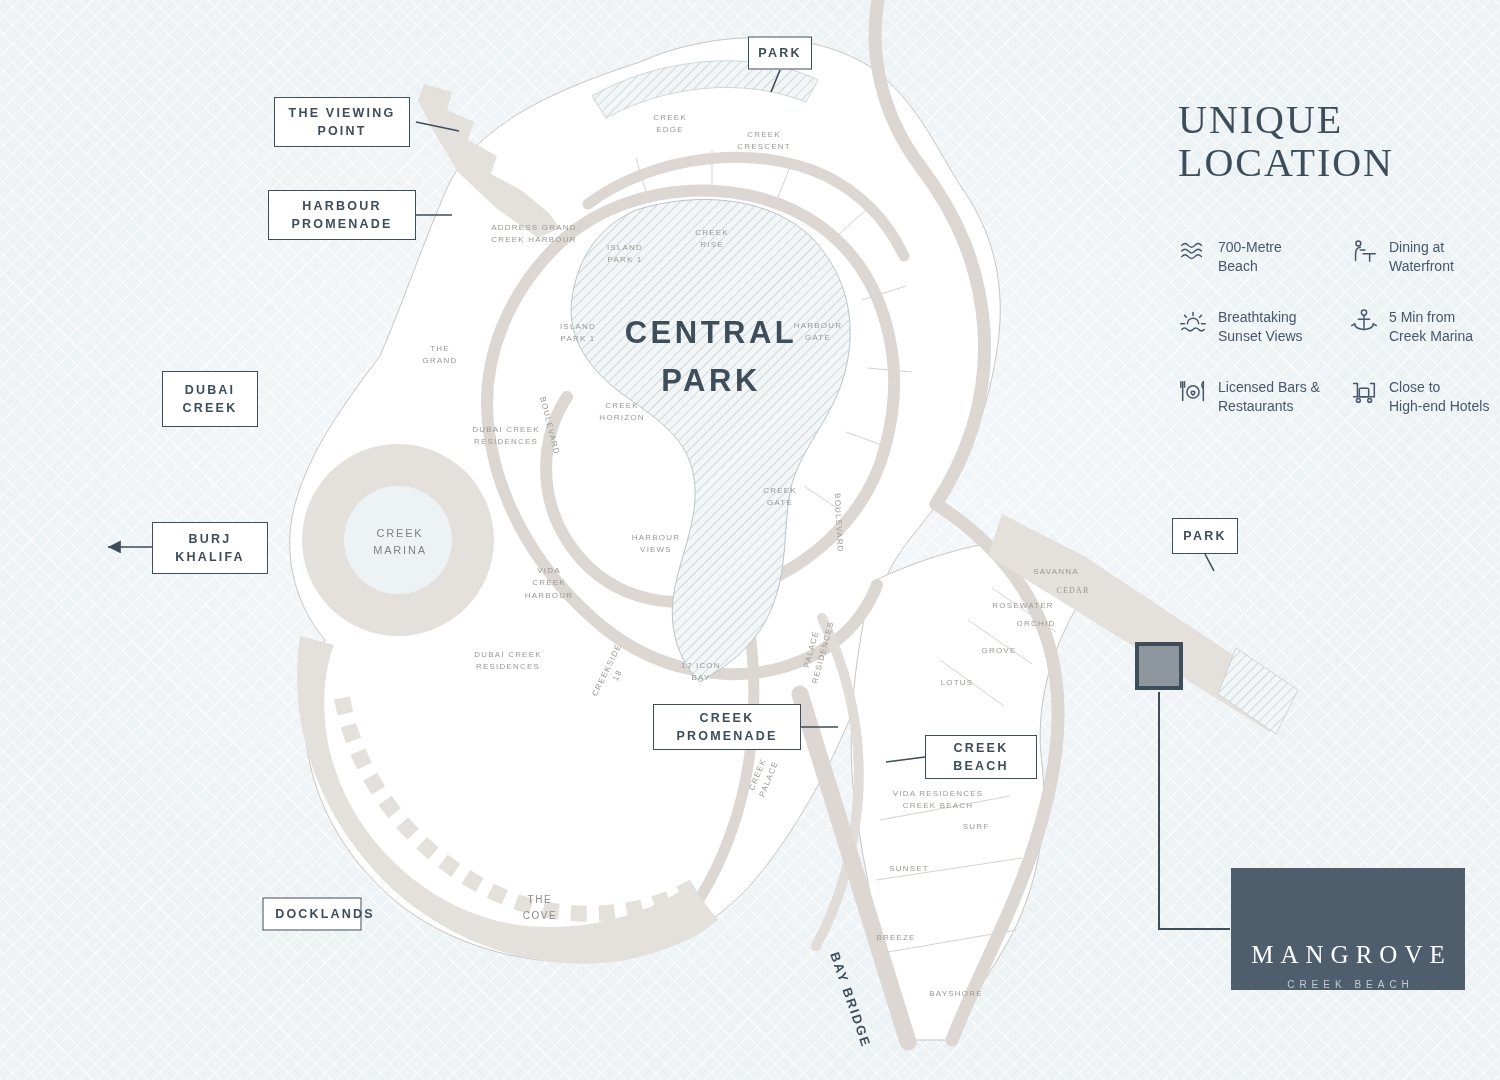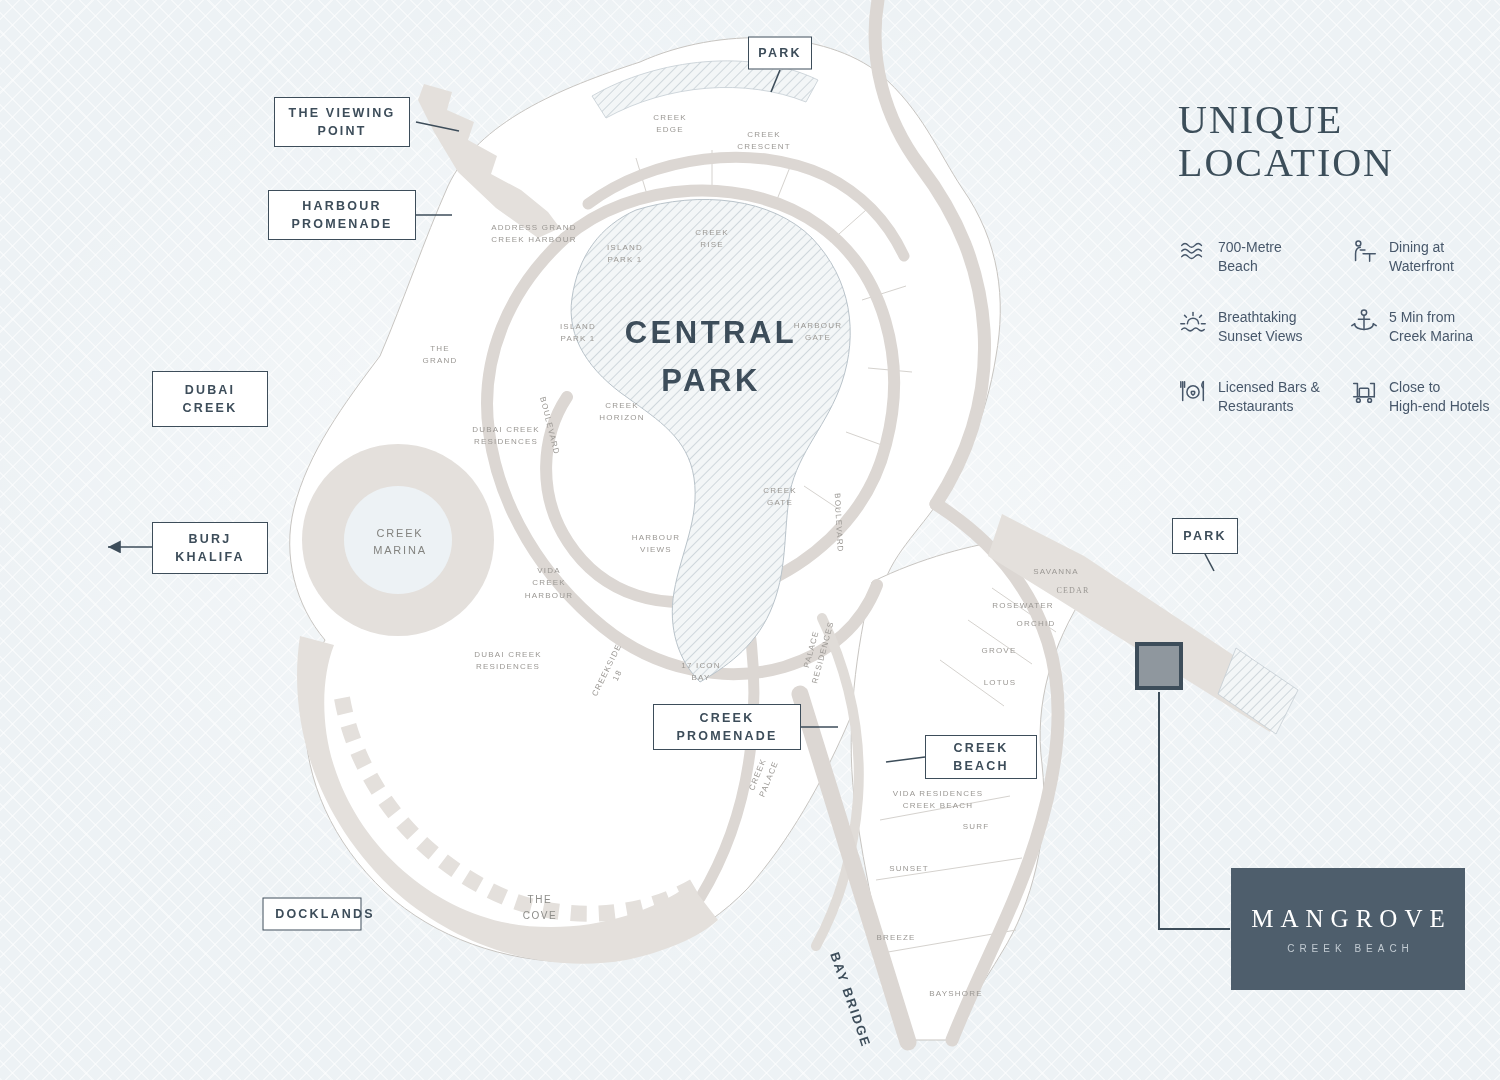--- a/index.html
+++ b/index.html
@@ -43,21 +43,21 @@
   .f-icon svg { width:30px; height:30px; stroke:#47576a; stroke-width:1.6; fill:none; stroke-linecap:round; stroke-linejoin:round; }
   .f-text { font-size:14px; line-height:1.35; color:#47576a; white-space:pre-line; padding-top:2px; }
 
   .site-marker {
     position:absolute; left:1135px; top:642px; width:48px; height:48px;
     background:#8f979e; border:4px solid #3d4d5a; box-sizing:border-box; z-index:5;
   }
   .mangrove-card {
     position:absolute; left:1231px; top:868px; width:234px; height:122px;
     background:#4e5e6c; color:#ffffff; z-index:6;
-    display:flex; flex-direction:column; align-items:center; justify-content:center;
+    display:flex; flex-direction:column; align-items:center; justify-content:flex-end;
   }
   .m-title { font-family:"Liberation Serif", serif; font-size:25px; letter-spacing:7px; padding-left:7px; }
   .m-sub  { margin-top:10px; font-size:10px; letter-spacing:5px; padding-left:5px; color:#c3ccd3; }
 </style>
 </head>
 <body>
 
 <div class="stage">
 
   <svg class="map-canvas" width="1500" height="1080" viewBox="0 0 1500 1080">
@@ -136,21 +136,21 @@
       <polyline points="1159,692 1159,929 1230,929" stroke-width="2"></polyline>
     </g>
   </svg>
 
   <div id="boxes">
       <div class="map-box" style="left: 780px; top: 53px; width: 64px; height: 33px;">PARK</div>
       <div class="map-box" style="left: 342px; top: 122px; width: 136px; height: 50px;">THE VIEWING
 POINT</div>
       <div class="map-box" style="left: 342px; top: 215px; width: 148px; height: 50px;">HARBOUR
 PROMENADE</div>
-      <div class="map-box" style="left: 210px; top: 399px; width: 116px; height: 56px;">DUBAI
+      <div class="map-box" style="left: 210px; top: 399px; width: 96px; height: 56px;">DUBAI
 CREEK</div>
       <div class="map-box" style="left: 210px; top: 548px; width: 116px; height: 52px;">BURJ
 KHALIFA</div>
       <div class="map-box" style="left: 1205px; top: 536px; width: 66px; height: 36px;">PARK</div>
       <div class="map-box" style="left: 727px; top: 727px; width: 148px; height: 46px;">CREEK
 PROMENADE</div>
       <div class="map-box" style="left: 981px; top: 757px; width: 112px; height: 44px;">CREEK
 BEACH</div>
       <div class="map-box" style="left: 312px; top: 914px; width: 99px; height: 33px; padding-left: 26px;">DOCKLANDS</div>
     </div>
@@ -195,21 +195,21 @@
 18</div>
       <div class="map-label" style="left: 701px; top: 672px; transform: translate(-50%, -50%);">17 ICON
 BAY</div>
       <div class="map-label" style="left: 818px; top: 651px; transform: translate(-50%, -50%) rotate(-75deg);">PALACE
 RESIDENCES</div>
       <div class="map-label" style="left: 1056px; top: 572px; transform: translate(-50%, -50%);">SAVANNA</div>
       <div class="map-label" style="left: 1073px; top: 591px; transform: translate(-50%, -50%); font-family: Liberation Serif, serif;">CEDAR</div>
       <div class="map-label" style="left: 1023px; top: 606px; transform: translate(-50%, -50%);">ROSEWATER</div>
       <div class="map-label" style="left: 1036px; top: 624px; transform: translate(-50%, -50%);">ORCHID</div>
       <div class="map-label" style="left: 999px; top: 651px; transform: translate(-50%, -50%);">GROVE</div>
-      <div class="map-label" style="left: 1000px; top: 683px; transform: translate(-50%, -50%); text-align: right;">LOTUS</div>
+      <div class="map-label" style="left: 957px; top: 683px; transform: translate(-50%, -50%); text-align: right;">LOTUS</div>
       <div class="map-label" style="left: 764px; top: 777px; transform: translate(-50%, -50%) rotate(-68deg);">CREEK
 PALACE</div>
       <div class="map-label" style="left: 938px; top: 800px; transform: translate(-50%, -50%);">VIDA RESIDENCES
 CREEK BEACH</div>
       <div class="map-label" style="left: 976px; top: 827px; transform: translate(-50%, -50%);">SURF</div>
       <div class="map-label" style="left: 909px; top: 869px; transform: translate(-50%, -50%);">SUNSET</div>
       <div class="map-label" style="left: 896px; top: 938px; transform: translate(-50%, -50%);">BREEZE</div>
       <div class="map-label" style="left: 956px; top: 982px; transform: translate(-50%, -50%); margin-top: 12px;">BAYSHORE</div>
       <div class="map-label" style="left: 540px; top: 907px; font-size: 10px; color: rgb(141, 141, 138); letter-spacing: 1.6px; transform: translate(-50%, -50%);">THE
 COVE</div>

